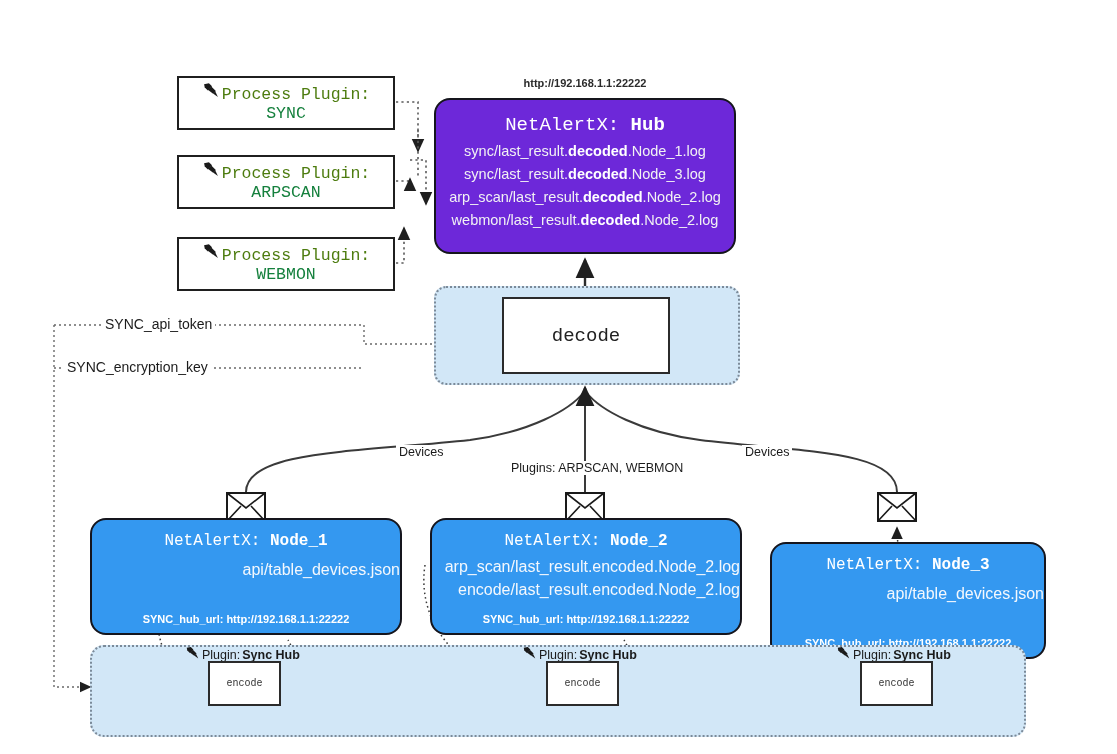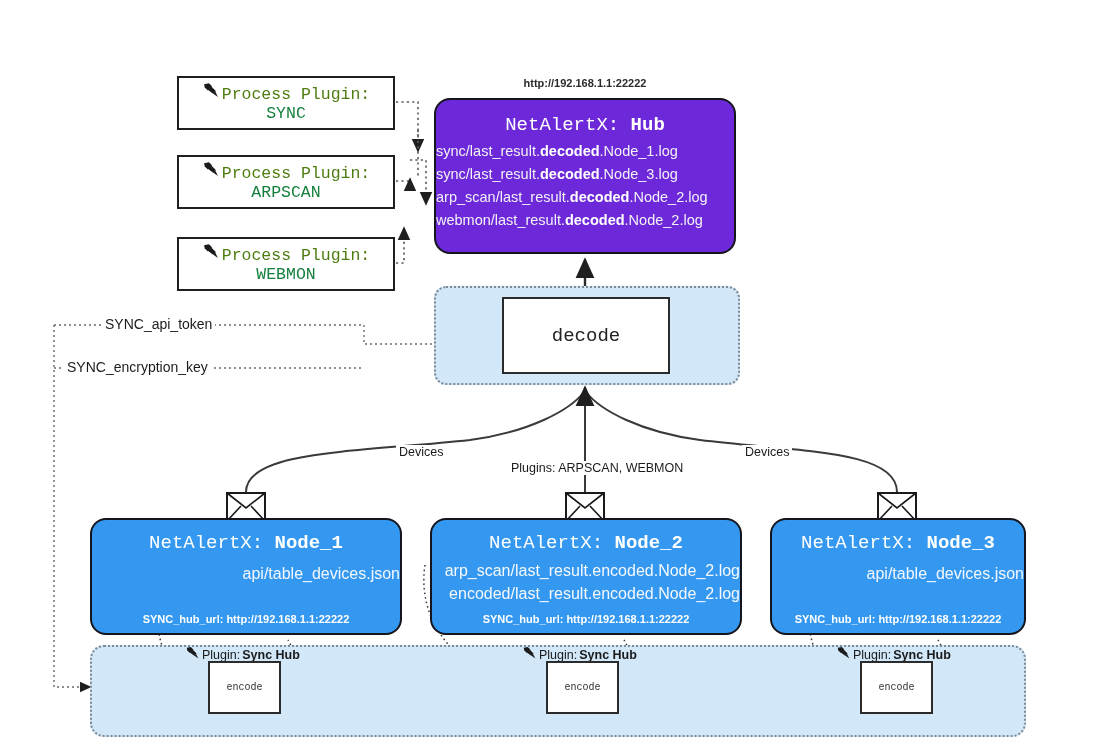--- a/index.html
+++ b/index.html
@@ -23,44 +23,44 @@
   .pbox .l2{font-family:"Liberation Mono", monospace;font-size:16.5px;color:#15803d;line-height:1.15;}
 
   
   #hub-url{position:absolute;left:442px;top:77px;width:286px;text-align:center;
            font-size:11px;font-weight:bold;color:#2b2b2b;}
   #hub{position:absolute;left:434px;top:98px;width:302px;height:156px;
        background:#6d28d9;border:2.5px solid #15151d;border-radius:16px;box-sizing:border-box;}
   #hub .hubtitle{font-family:"Liberation Mono", monospace;font-size:19px;color:#ffffff;
                  text-align:center;margin-top:14px;}
   #hub .hubtitle b{font-weight:bold;}
-  #hub .logline{font-size:14.5px;color:#f2f2f4;margin-top:7px;white-space:nowrap;}
+  #hub .logline{font-size:14.5px;color:#f2f2f4;text-align:center;margin-top:7px;white-space:nowrap;}
   #hub .logline b{font-weight:bold;color:#ffffff;}
 
   
   #decode-wrap{position:absolute;left:434px;top:286px;width:306px;height:99px;
        background:#d2e7f7;border:2px dotted #7b8a99;border-radius:12px;box-sizing:border-box;}
   #decode{position:absolute;left:502px;top:297px;width:168px;height:77px;background:#fff;
        border:2px solid #2b2b2b;box-sizing:border-box;display:flex;align-items:center;
        justify-content:center;font-family:"Liberation Mono", monospace;font-size:19px;color:#222;}
 
   
   .node{position:absolute;height:117px;background:#3498f0;border:2.5px solid #15151d;
         border-radius:16px;box-sizing:border-box;}
-  .node .ntitle{font-family:"Liberation Mono", monospace;font-size:19px;color:#ffffff;
+  .node .ntitle{font-family:"Liberation Mono", monospace;font-size:16px;color:#ffffff;
                 text-align:center;margin-top:12px;}
   .node .ntitle b{font-weight:bold;}
   .node .nline{font-size:16px;color:#f4f8fd;text-align:right;margin-top:11px;white-space:nowrap;}
   .node .nfoot{position:absolute;left:0;right:0;bottom:8px;text-align:center;
                font-size:11px;font-weight:bold;color:#ffffff;}
 
   
   #bottom-wrap{position:absolute;left:90px;top:645px;width:936px;height:92px;
        background:#d2e7f7;border:2px dotted #7b8a99;border-radius:14px;box-sizing:border-box;}
-  .enc{position:absolute;width:73px;height:53px;background:#fff;border:2px solid #2b2b2b;
+  .enc{position:absolute;width:73px;height:45px;background:#fff;border:2px solid #2b2b2b;
        box-sizing:border-box;display:flex;align-items:center;justify-content:center;
        font-family:"Liberation Mono", monospace;font-size:10px;color:#333;}
   .enclabel{position:absolute;font-size:12.5px;color:#1a1a1a;white-space:nowrap;
             display:flex;align-items:center;gap:2px;}
   .enclabel b{font-weight:bold;}
 
   
   .env{position:absolute;width:40px;height:30px;}
 
   
@@ -232,25 +232,25 @@
     </div>
     <div class="nline">api/table_devices.json</div>
     <div class="nfoot">SYNC_hub_url: http://192.168.1.1:22222</div>
   </div>
 
   <div class="node" style="left:430px;top:518px;width:312px;">
     <div class="ntitle">
       <span>NetAlertX: </span><b>Node_2</b>
     </div>
     <div class="nline" style="margin-top:8px;">arp_scan/last_result.encoded.Node_2.log</div>
-    <div class="nline" style="margin-top:5px;">encoded/last_result.encoded.Node_2.log</div>
+    <div class="nline" style="margin-top:5px;">encode/last_result.encoded.Node_2.log</div>
     <div class="nfoot">SYNC_hub_url: http://192.168.1.1:22222</div>
   </div>
 
-  <div class="node" style="left:770px;top:518px;width:256px;">
+  <div class="node" style="left:770px;top:542px;width:276px;">
     <div class="ntitle">
       <span>NetAlertX: </span><b>Node_3</b>
     </div>
     <div class="nline">api/table_devices.json</div>
     <div class="nfoot">SYNC_hub_url: http://192.168.1.1:22222</div>
   </div>
 
   <div id="bottom-wrap"></div>
 
   <div class="enclabel" style="left:185px;top:646px;">

